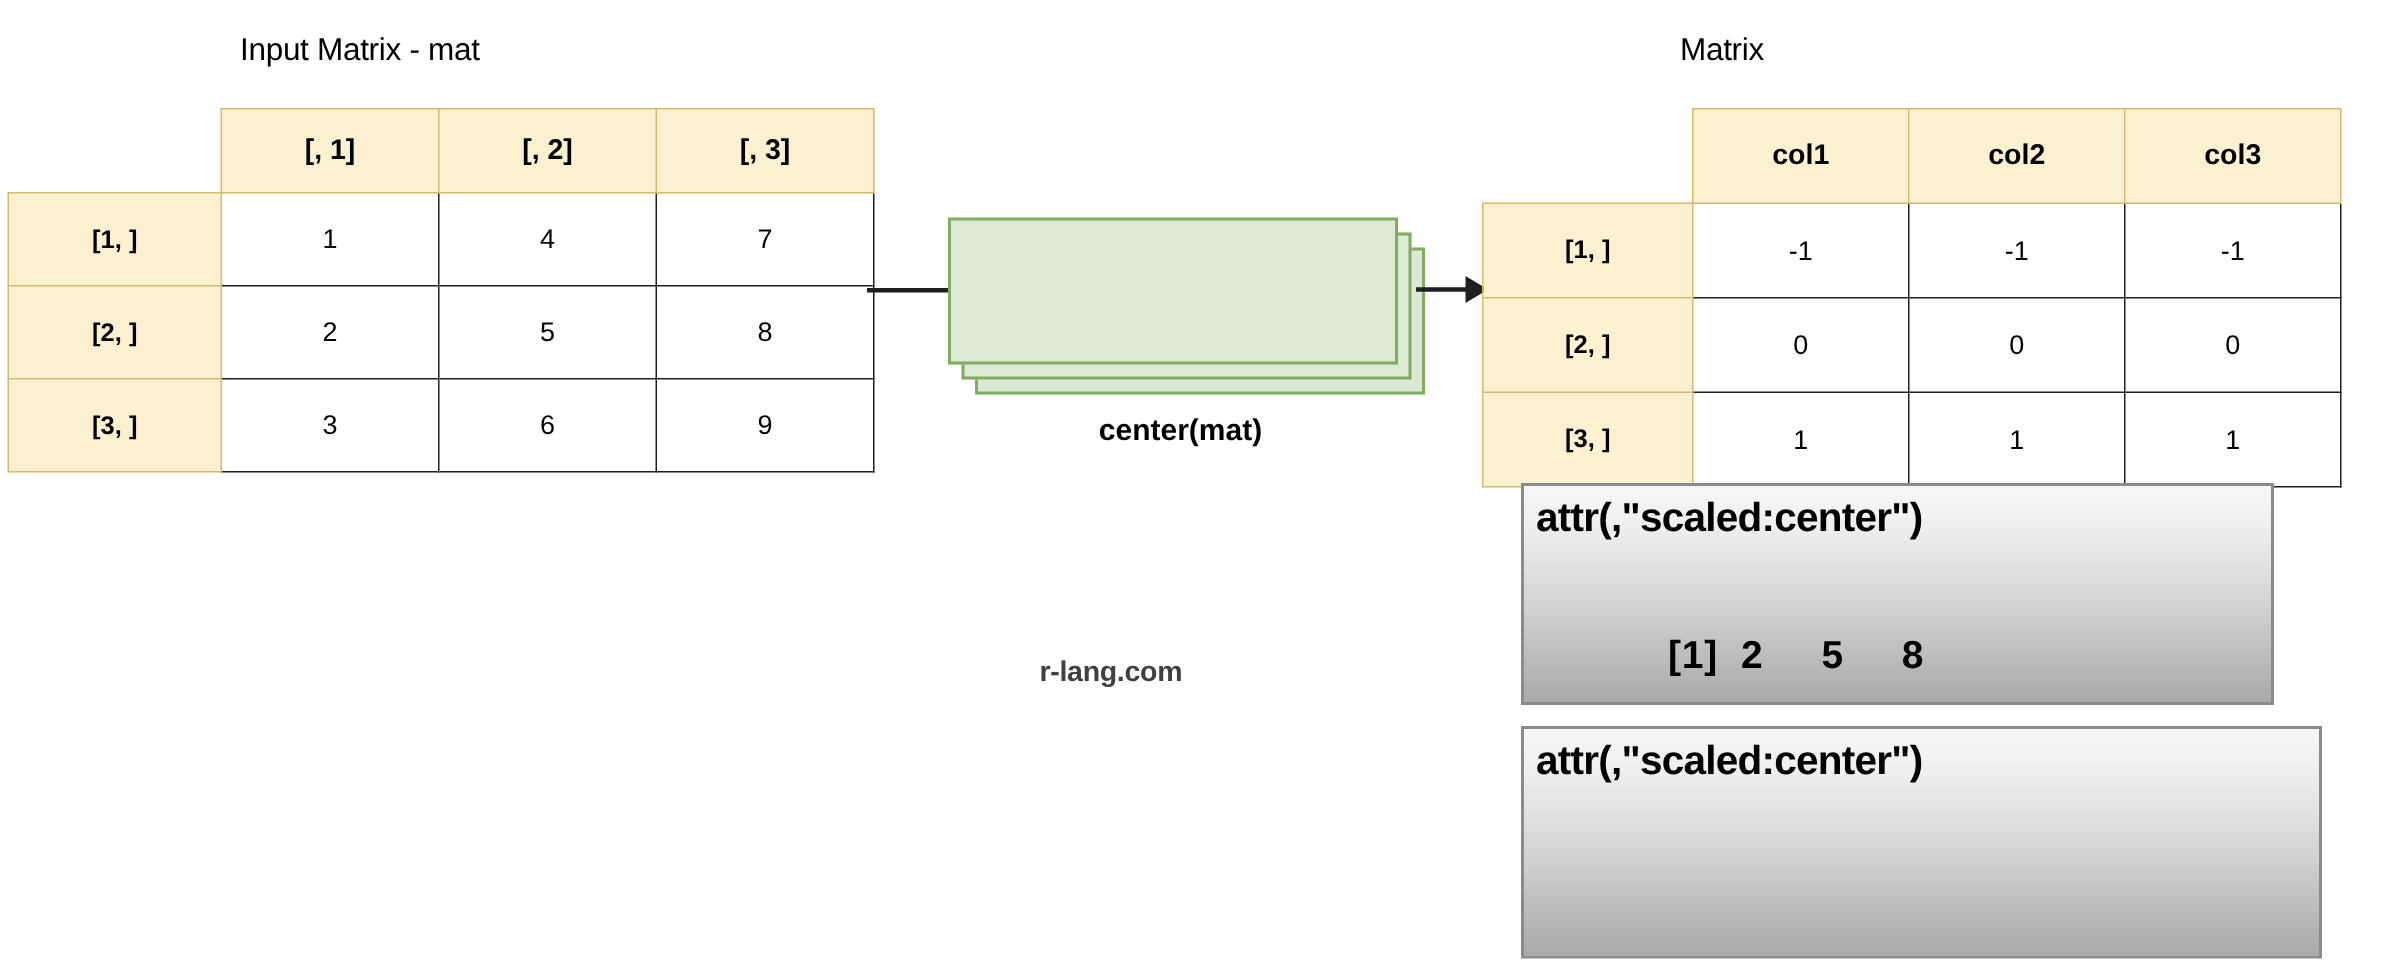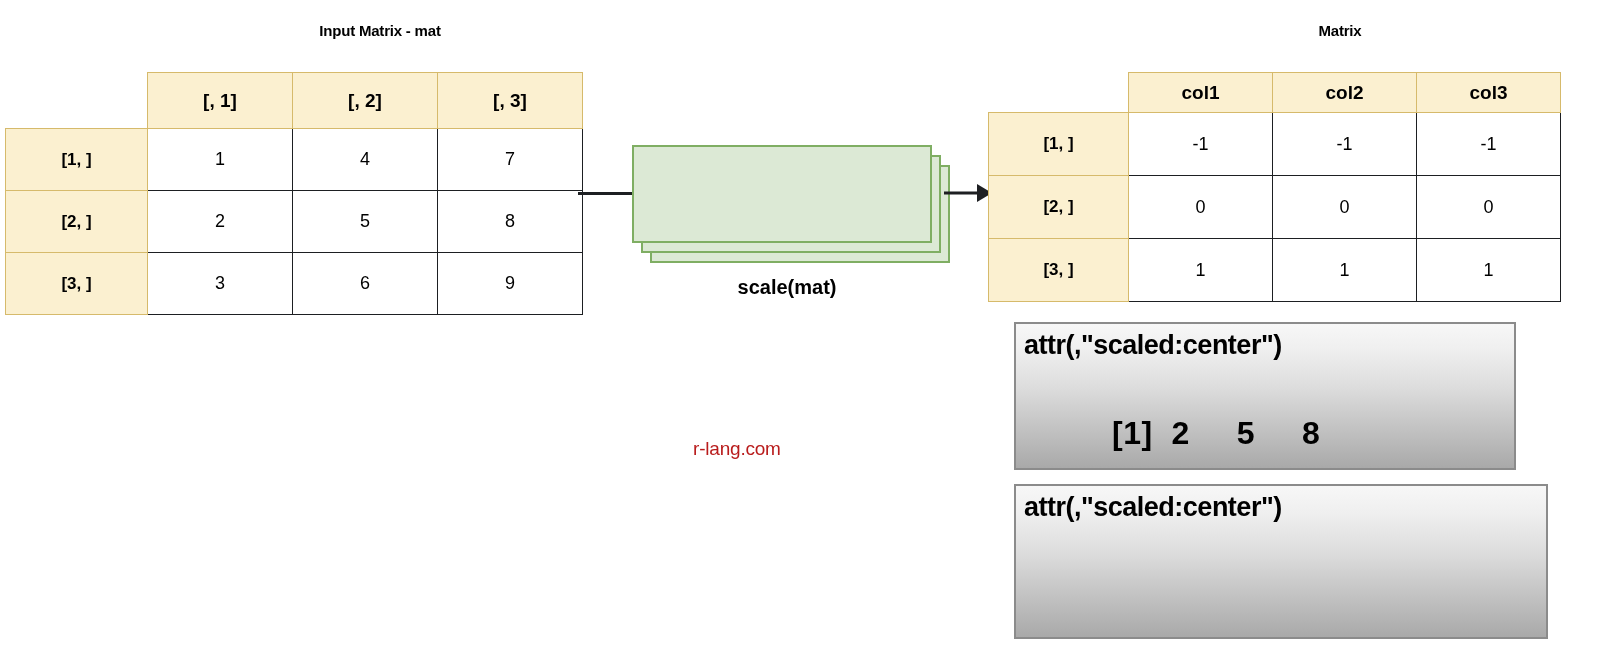--- a/index.html
+++ b/index.html
@@ -12,25 +12,25 @@
     height: 653px;
     position: relative;
     overflow: hidden;
     font-family: "Liberation Sans", sans-serif;
     color: #000000;
   }
 
   
   .title {
     position: absolute;
-    font-size: 15px;
-    font-weight: bold;
+    font-size: 21px;
+    font-weight: normal;
     letter-spacing: -0.2px;
     white-space: nowrap;
-    text-align: center;
+    text-align: left;
   }
   #input-title { left: 160px; top: 22px; width: 440px; }
   #output-title { left: 1120px; top: 22px; width: 440px; }
 
   
   .matrix {
     position: absolute;
     border-collapse: collapse;
     table-layout: fixed;
   }
@@ -70,21 +70,21 @@
   #input-matrix .data-cell { width: 144px; }
   #input-matrix .hrow { height: 56px; }
   #input-matrix .drow { height: 62px; }
 
   
   #output-matrix { left: 988px; top: 72px; }
   #output-matrix .corner-cell,
   #output-matrix .row-head { width: 139px; }
   #output-matrix .col-head,
   #output-matrix .data-cell { width: 143px; }
-  #output-matrix .hrow { height: 40px; }
+  #output-matrix .hrow { height: 63px; }
   #output-matrix .drow { height: 63px; }
 
   
   #connector-line {
     position: absolute;
     left: 578px;
     top: 192px;
     width: 58px;
     height: 2.5px;
     background: #1d1f22;
@@ -124,22 +124,22 @@
     font-weight: bold;
     white-space: nowrap;
   }
 
   
   #watermark {
     position: absolute;
     left: 693px;
     top: 438px;
     font-size: 19px;
-    font-weight: normal;
-    color: #b91c1c;
+    font-weight: bold;
+    color: #404040;
     letter-spacing: -0.2px;
   }
 
   
   .attr-box {
     position: absolute;
     box-sizing: border-box;
     border: 2px solid #8b8b8b;
     background: linear-gradient(to bottom,
                 #f7f7f7 0%,
@@ -155,21 +155,21 @@
     top: 6px;
     font-size: 27px;
     font-weight: bold;
     letter-spacing: -0.5px;
     white-space: nowrap;
   }
   .attr-values {
     position: absolute;
     left: 96px;
     bottom: 16px;
-    font-size: 32px;
+    font-size: 26px;
     font-weight: bold;
     white-space: pre;
     letter-spacing: 0.5px;
   }
   #attr-box-center { left: 1014px; top: 322px; width: 502px; height: 148px; }
   #attr-box-scale  { left: 1014px; top: 484px; width: 534px; height: 155px; }
   #attr-box-scale .attr-values { left: 92px; bottom: 18px; }
 </style>
 </head>
 <body>
@@ -206,21 +206,21 @@
   </table>
 
 <div id="connector-line"></div>
 
 <div id="process-stack">
   <div class="stack-sheet sheet-back"></div>
   <div class="stack-sheet sheet-mid"></div>
   <div class="stack-sheet sheet-front"></div>
 </div>
 
-<div id="process-label">scale(mat)</div>
+<div id="process-label">center(mat)</div>
 
 <div id="arrow-group">
   <svg width="48" height="30" viewBox="0 0 48 30" aria-hidden="true">
     <line x1="0" y1="15" x2="36" y2="15" stroke="#1d1f22" stroke-width="3"></line>
     <polygon points="33,6 48,15 33,24" fill="#1d1f22"></polygon>
   </svg>
 </div>
 
 <div class="title" id="output-title">Matrix</div>
 

